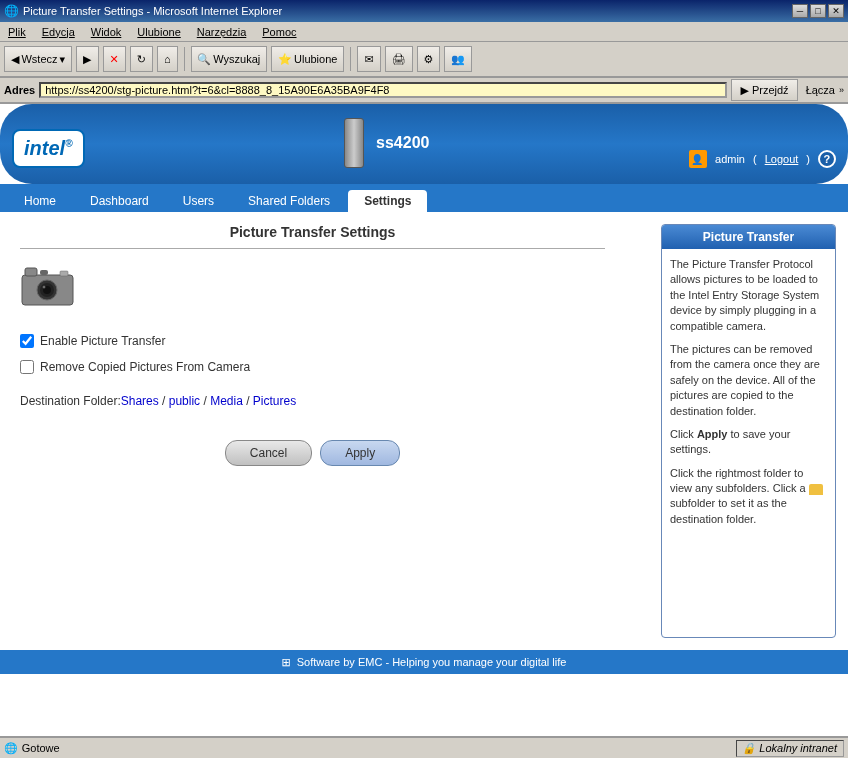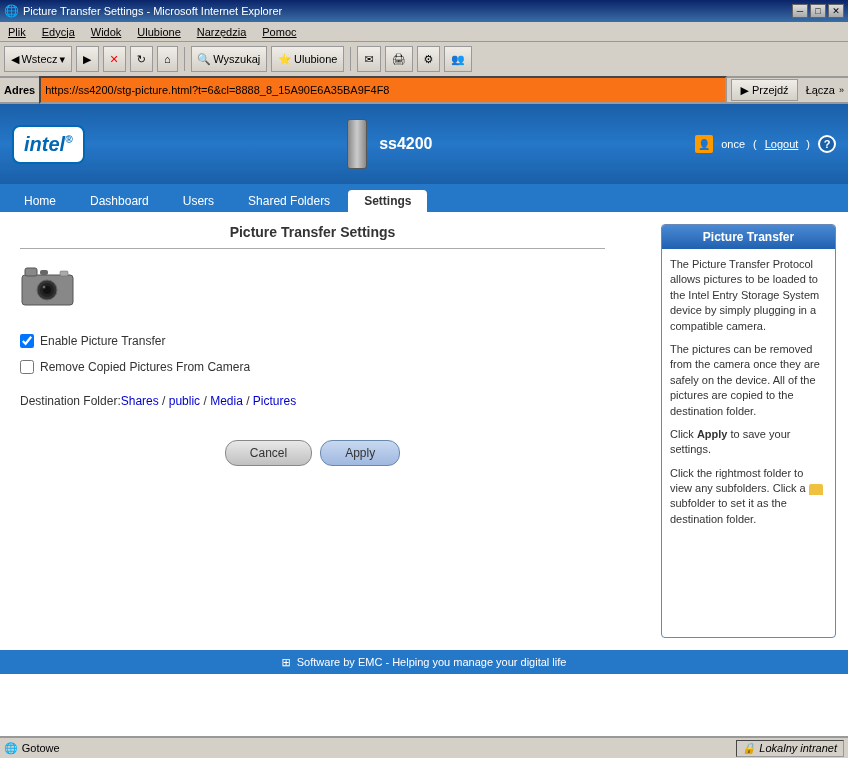--- a/index.html
+++ b/index.html
@@ -74,25 +74,25 @@
       height: 26px;
       display: flex;
       align-items: center;
       padding: 2px 4px;
       gap: 4px;
       border-bottom: 2px solid #999;
     }
     .address-label { font-size: 11px; font-weight: bold; }
     .address-input {
       flex: 1;
-      height: 28px;
+      height: 16px;
       border: 2px inset #999;
       padding: 0 4px;
       font-size: 11px;
-      background: #f97316;
+      background: #fef9c3;
     }
     .go-btn {
       background: linear-gradient(to bottom, #f0ede8, #d4d0c8);
       border: 1px solid #999;
       padding: 2px 8px;
       font-size: 11px;
       cursor: pointer;
       height: 22px;
       display: flex; align-items: center; gap: 3px;
     }
@@ -131,23 +131,24 @@
       background: white;
       width: 100%;
       height: 100%;
     }
 
     
     .nas-header {
       background: linear-gradient(to bottom, #1a5fa8, #2577c8, #1a5fa8);
       height: 80px;
       display: flex;
-      align-items: center;
-      padding: 4px 12px;
+      align-items: flex-end;
+      padding: 16px 12px;
       justify-content: space-between;
+      border-radius: 32px;
     }
     .intel-logo {
       background: white;
       border-radius: 8px;
       padding: 6px 10px;
       font-size: 20px;
       font-style: italic;
       font-weight: bold;
       color: #0068b5;
       border: 2px solid #0068b5;
@@ -417,21 +418,21 @@
     <div class="nas-header">
       <div class="intel-logo">
         <span>intel</span><sup>®</sup>
       </div>
       <div class="nas-device-info">
         <div class="device-icon"></div>
         <span class="device-name">ss4200</span>
       </div>
       <div class="header-right">
         <div class="user-icon">👤</div>
-        <span>once</span>
+        <span>admin</span>
         <span>(</span>
           <a href="#" style="color:white;">Logout</a>
           <span>)</span>
         <div class="help-btn">?</div>
       </div>
     </div>
 
     <div class="nav-tabs">
       <div class="nav-tab">Home</div>
       <div class="nav-tab">Dashboard</div>

